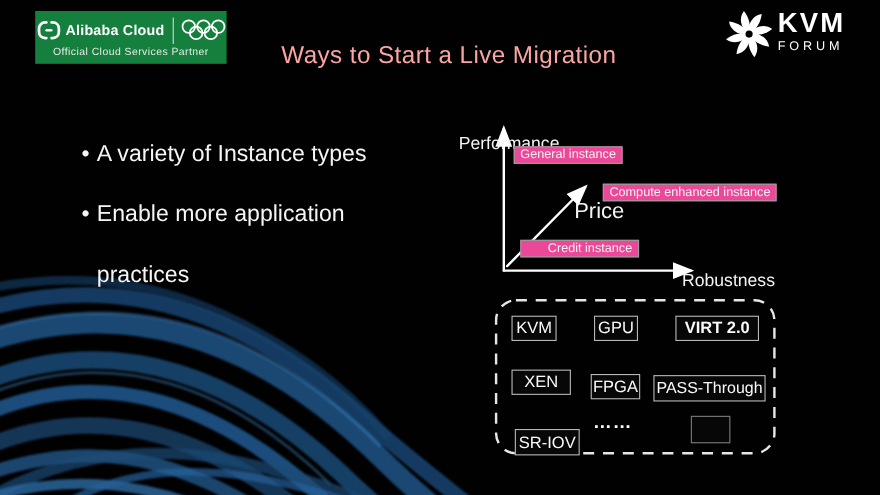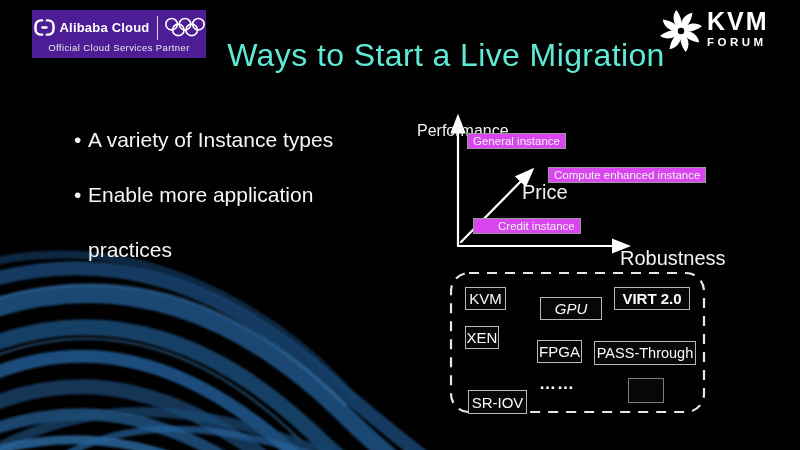--- a/index.html
+++ b/index.html
@@ -8,72 +8,72 @@
   .slide {
     position:relative; width:800px; height:450px;
     background:#010102; overflow:hidden; color:#f2f2f2;
   }
   .bg-svg { position:absolute; left:0; top:0; z-index:0; }
   .layer { position:absolute; z-index:1; }
 
   
   .ali-badge {
     left:32px; top:10px; width:174px; height:48px;
-    background:#4c1d95; display:flex; flex-direction:column;
+    background:#15803d; display:flex; flex-direction:column;
     align-items:center; justify-content:center; gap:2px;
   }
   .ali-row1 { display:flex; align-items:center; }
   .ali-name { font-size:13px; font-weight:700; color:#fff; letter-spacing:.2px; margin-left:4px; }
   .ali-divider { width:1px; height:24px; background:#d8d8d8; margin:0 6px 0 7px; }
   .ali-tagline { font-size:9.5px; color:#e9e9e9; letter-spacing:.4px; }
 
   
   .title {
     left:408px; top:37px; transform:translateX(-50%);
-    font-size:32px; font-weight:400; letter-spacing:.4px;
-    color:#5eead4; white-space:nowrap;margin-left:38px;
+    font-size:22px; font-weight:400; letter-spacing:.4px;
+    color:#fca5a5; white-space:nowrap;
   }
 
   
   .kvm-logo { left:658px; top:7px; display:flex; align-items:flex-start; }
   .kvm-text { margin-left:3px; }
   .kvm-word { font-size:25px; font-weight:700; letter-spacing:2px; color:#fff; line-height:28px; }
-  .kvm-sub { font-size:11.5px; font-weight:700; letter-spacing:3.5px; color:#fff; margin-top:1px; }
+  .kvm-sub { font-size:11.5px; font-weight:400; letter-spacing:3.5px; color:#fff; margin-top:1px; }
 
   
   .bullets { left:74px; top:112px; width:330px; font-size:21px; line-height:55px; color:#f5f5f5; }
   .bullet { display:flex; }
   .bullet::before { content:"\2022"; flex:0 0 14px; }
   .b-line { display:block; }
 
   
   .axes-svg { left:400px; top:80px; }
   .dia-label { position:absolute; z-index:2; color:#f3f3f3; white-space:nowrap; }
   .lbl-performance { left:417px; top:86px;  font-size:16px;margin-top:36px; }
-  .lbl-robustness  { left:620px; top:247px; font-size:20px; }
+  .lbl-robustness  { left:620px; top:247px; font-size:16px; }
   .lbl-price       { left:522px; top:181px; font-size:20px; }
   .ibox {
-    position:absolute; z-index:2; border:1px solid #9b9b9b; background:#d946ef;
+    position:absolute; z-index:2; border:1px solid #9b9b9b; background:#ec4899;
     color:#f2f2f2; font-size:11.5px; padding:1px 5px; white-space:nowrap;
   }
   .ibox-general { left:467px; top:133px; }
   .ibox-compute { left:548px; top:167px; }
   .ibox-credit  { left:473px; top:218px;padding-left:24px; }
 
   
   .dash-svg { left:449px; top:271px; }
   .tech {
     position:absolute; z-index:2; border:1px solid #b8b8b8; background:#070707;
     color:#fafafa; font-size:15px; display:flex; align-items:center; justify-content:center;
     white-space:nowrap;
   }
   .tech-kvm   { left:465px; top:287px; width:41px;  height:23px; }
-  .tech-gpu   { left:540px; top:297px; width:62px;  height:23px;font-style:italic; }
+  .tech-gpu   { left:540px; top:287px; width:40px;  height:23px; }
   .tech-virt  { left:614px; top:287px; width:76px;  height:23px;font-weight:bold; }
-  .tech-xen   { left:465px; top:326px; width:34px;  height:23px; }
+  .tech-xen   { left:465px; top:336px; width:54px;  height:23px; }
   .tech-fpga  { left:537px; top:340px; width:45px;  height:23px; }
   .tech-pass  { left:594px; top:341px; width:102px; height:24px; font-size:14.5px; }
   .tech-sriov { left:468px; top:390px; width:59px;  height:24px; }
   .tech-empty { left:628px; top:378px; width:36px;  height:25px; border-color:#7d7d7d; }
   .tech-dots  {
     position:absolute; z-index:2; left:539px; top:374px;
     font-size:17px; font-weight:700; letter-spacing:1px; color:#fff;
   }
 </style>
 </head>

